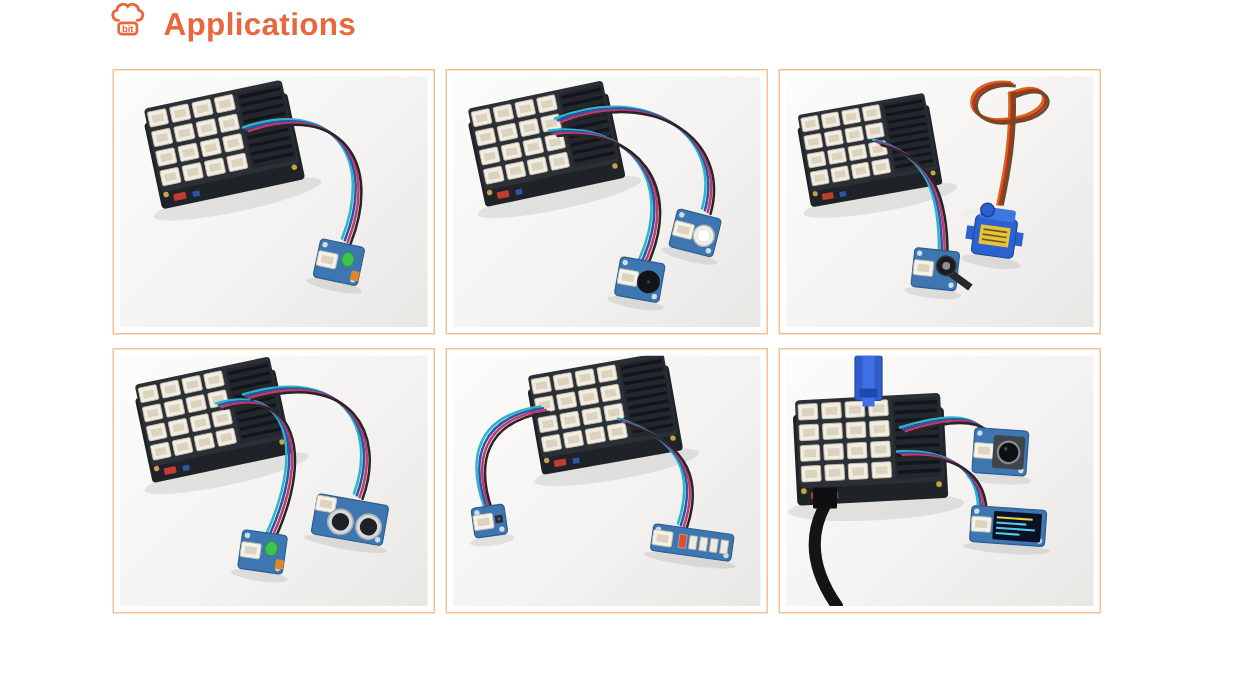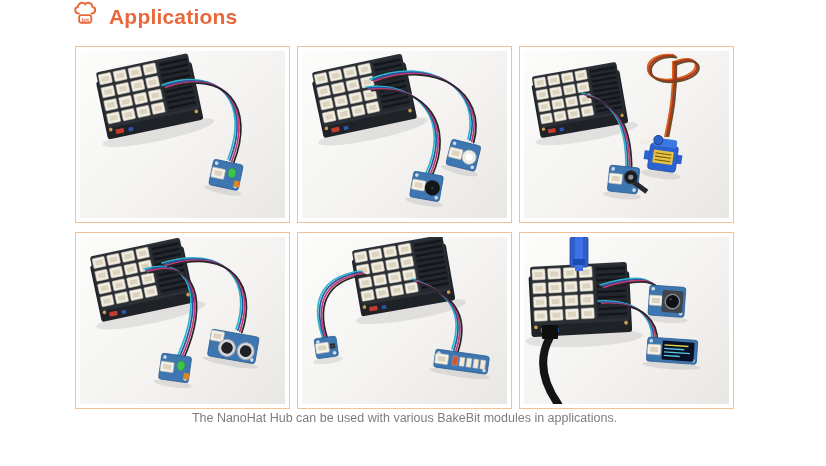--- a/index.html
+++ b/index.html
@@ -577,14 +577,13 @@
             </g>
             <g>
               <path d="M26,100 C14,122 18,144 34,167" fill="none" stroke="#141414" stroke-width="8" stroke-linecap="round"></path>
               <rect x="18" y="88" width="16" height="14" rx="1" fill="#0f0f0f"></rect>
             </g>
           </svg>
         </div>
       </div>
     </div>
 
-  <p class="caption">The NanoHat Hub can be used with various BakeBit modules in applications.</p>
 </div>
 
 </body></html>

